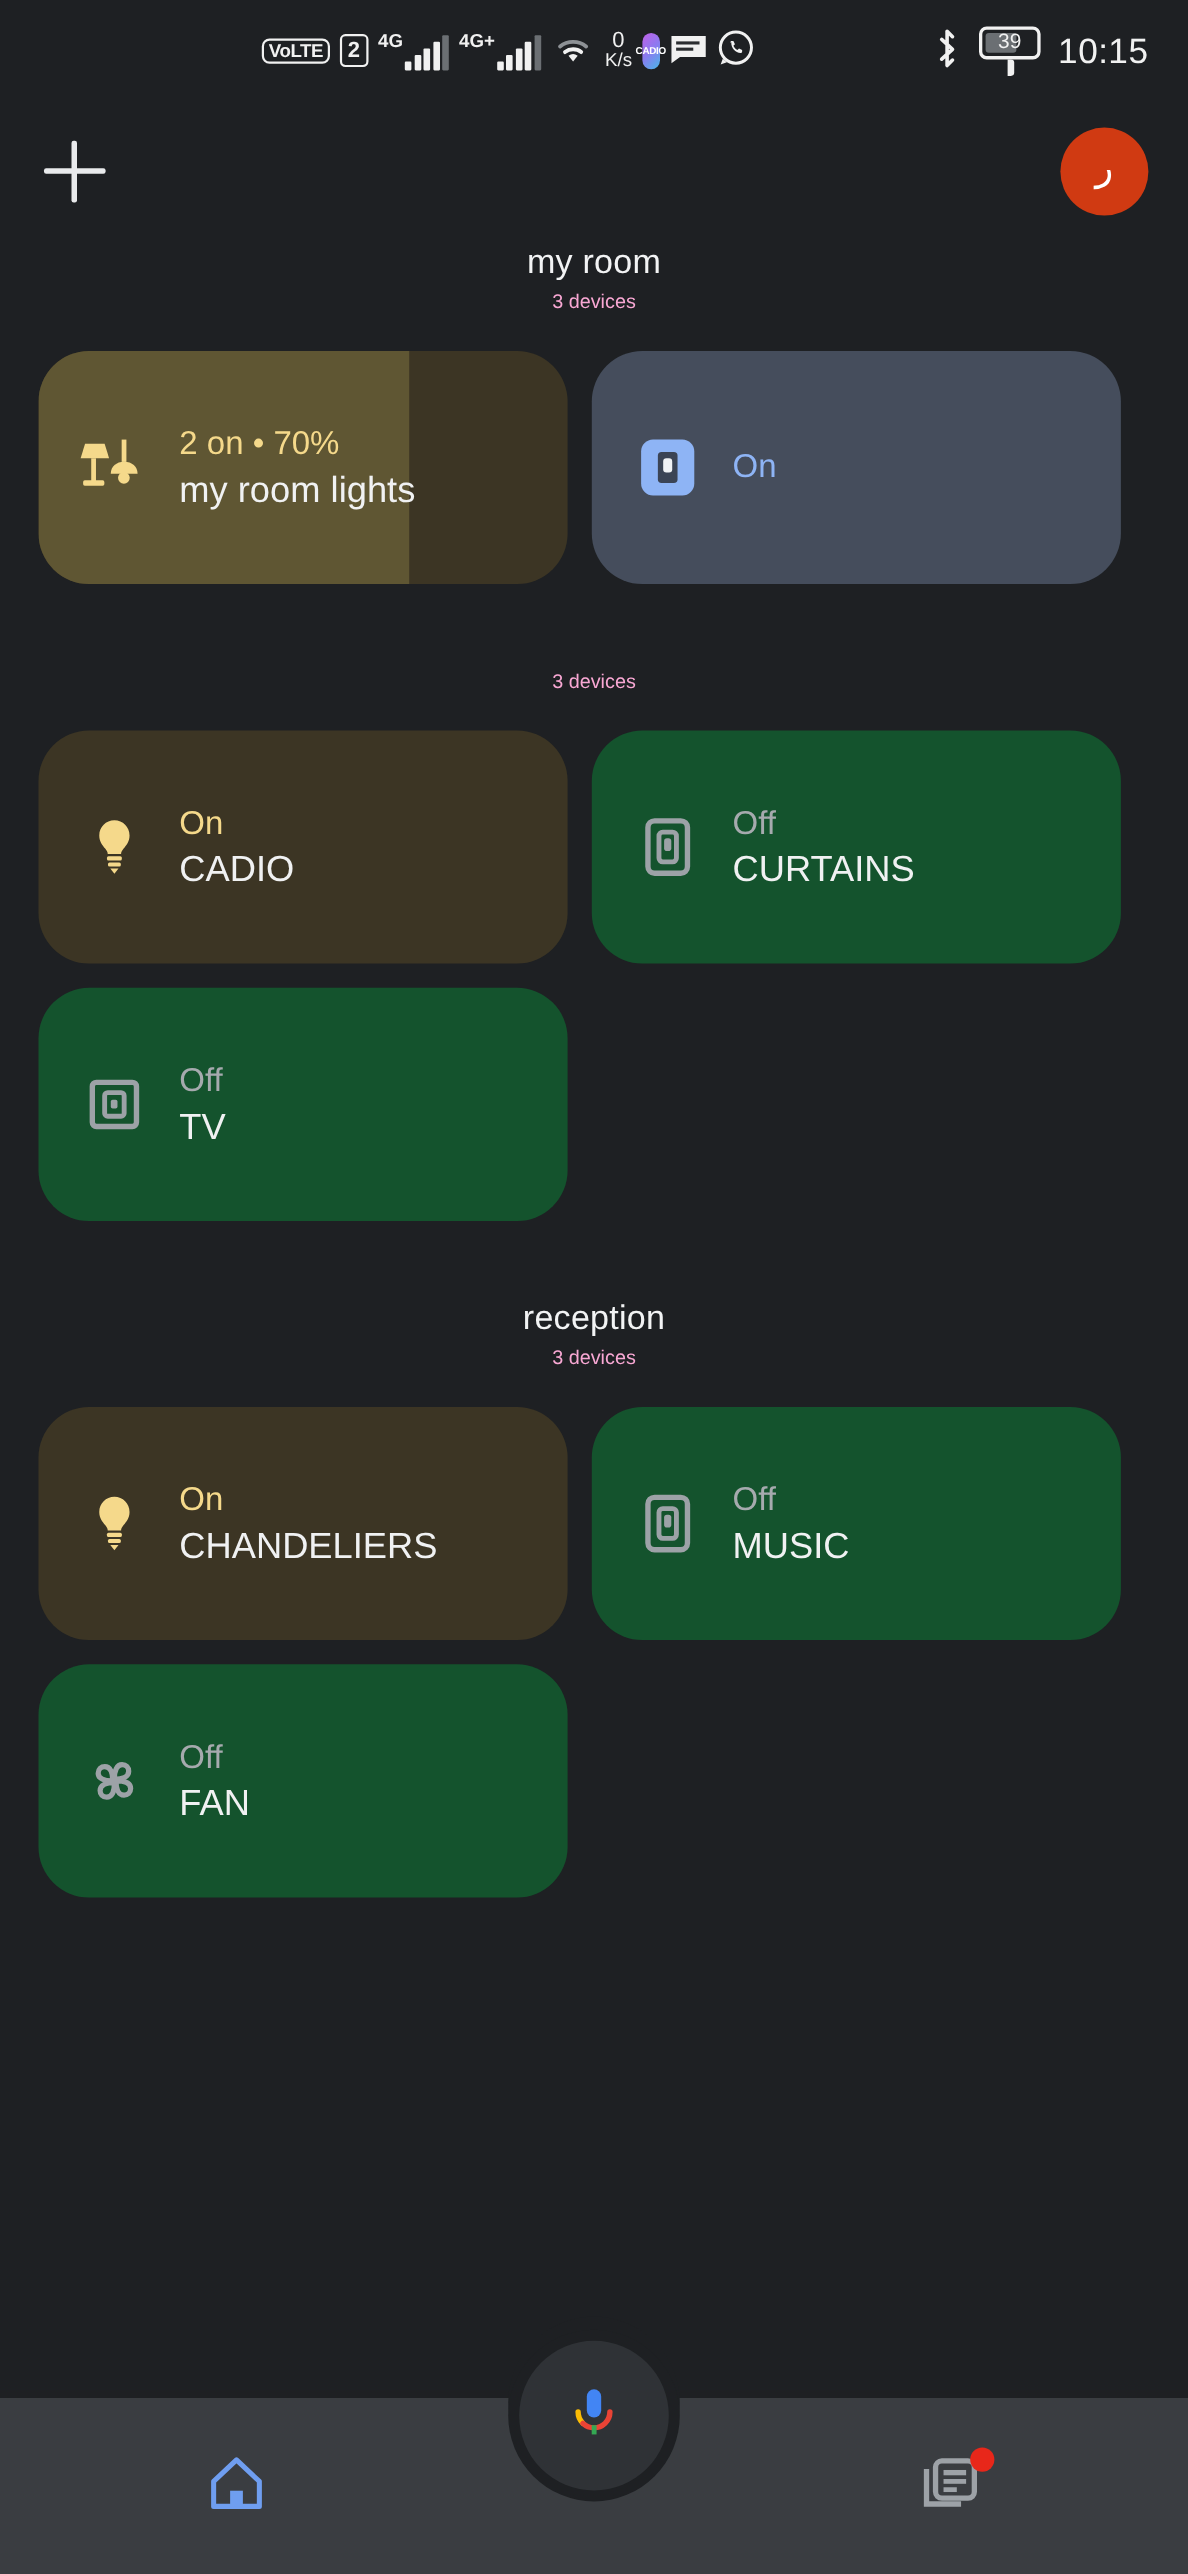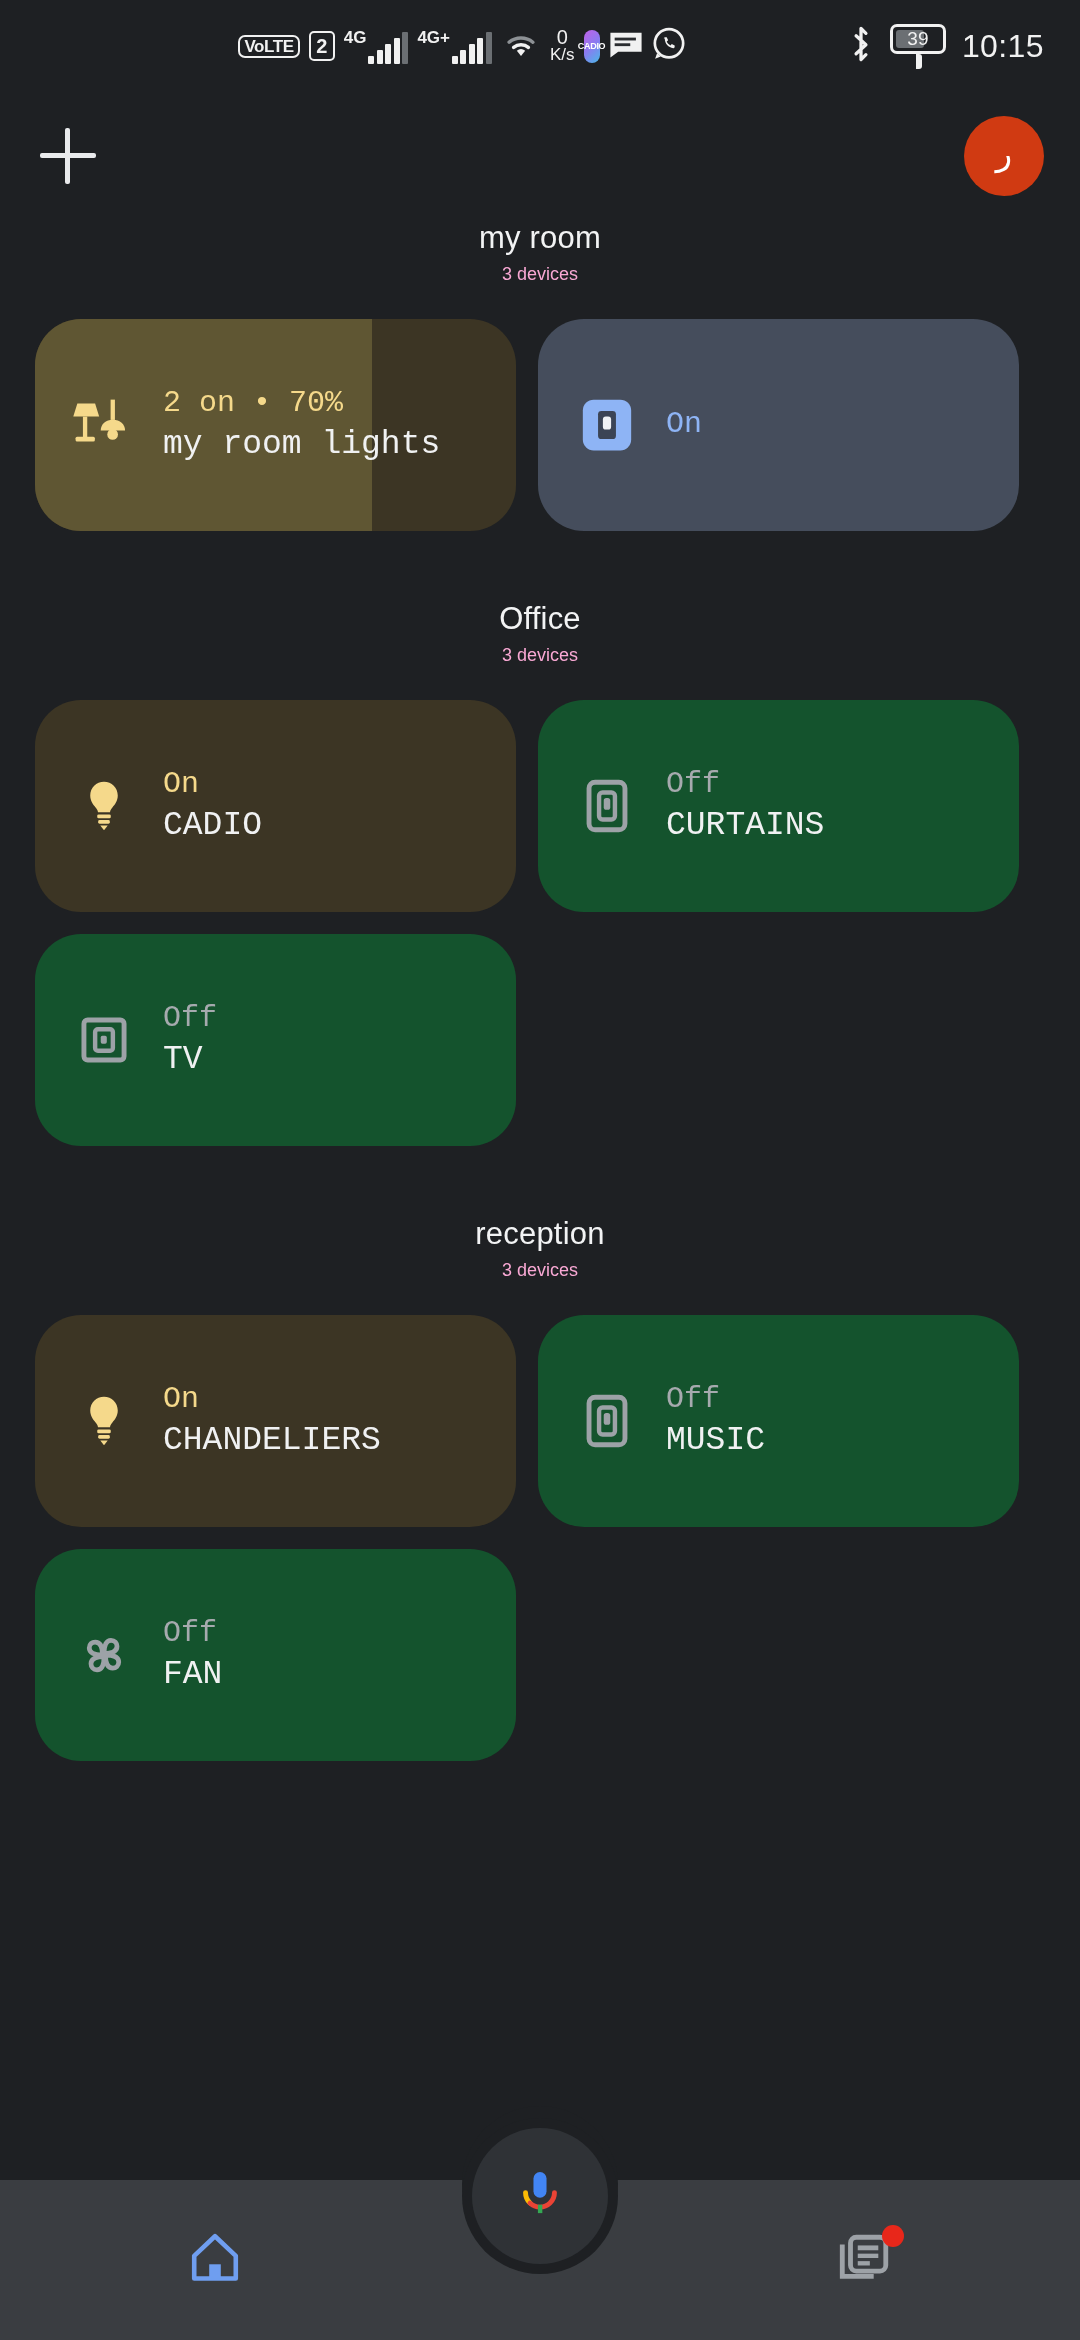--- a/index.html
+++ b/index.html
@@ -63,21 +63,21 @@
     background:#d03a12; display:flex;align-items:center;justify-content:center;
     color:#fff; font-size:34px; line-height:1; padding-bottom:6px;}
 
   
   .content{ position:absolute; top:220px; left:0; width:1080px; }
   .section{ }
   .sec-head{ text-align:center; }
   .sec-title{ font-size:31px; color:#f2f3f4; font-weight:400; letter-spacing:0.2px; }
   .sec-sub{ font-size:18px; color:#f9a8d4; margin-top:8px; }
 
-  .grid{ display:flex; flex-wrap:wrap; gap:22px; padding:0 35px; margin-top:34px;font-family:Liberation Mono, monospace; }
+  .grid{ display:flex; flex-wrap:wrap; gap:22px; padding:0 35px; margin-top:34px; }
   .card{
     width:481px; height:212px; border-radius:46px; position:relative;
     display:flex; align-items:center; overflow:hidden;
     background:#14532d;
   }
   .card.on-light{ background:#3c3524; }
   .card.ac{ background:#454d5c; }
   .slider-fill{ position:absolute; left:0; top:0; bottom:0; background:#5f5633; }
   .card-inner{ position:relative; display:flex; align-items:center; padding-left:32px; z-index:2;}
   .ico{ width:74px; height:74px; display:flex;align-items:center;justify-content:center;
@@ -227,21 +227,20 @@
           </div>
         </div>
 
       </div>
     </div>
 
     <div class="gap"></div>
 
     <div class="section">
       <div class="sec-head">
-        <div class="sec-title">Office</div>
         <div class="sec-sub">3 devices</div>
       </div>
       <div class="grid">
 
         <div class="card on-light">
           <div class="card-inner">
             <span class="ico">
               <svg width="56" height="56" viewBox="0 0 24 24">
                 <path d="M12 1.6c-3.3 0-5.9 2.6-5.9 5.9 0 2.4 1.3 3.9 2.3 5.1.6.8 1 1.3 1 2.1h5.2c0-.8.4-1.3 1-2.1 1-1.2 2.3-2.7 2.3-5.1 0-3.3-2.6-5.9-5.9-5.9z" fill="#f5d98b"></path>
                 <rect x="9.1" y="15.6" width="5.8" height="1.7" rx="0.6" fill="#f5d98b"></rect>

